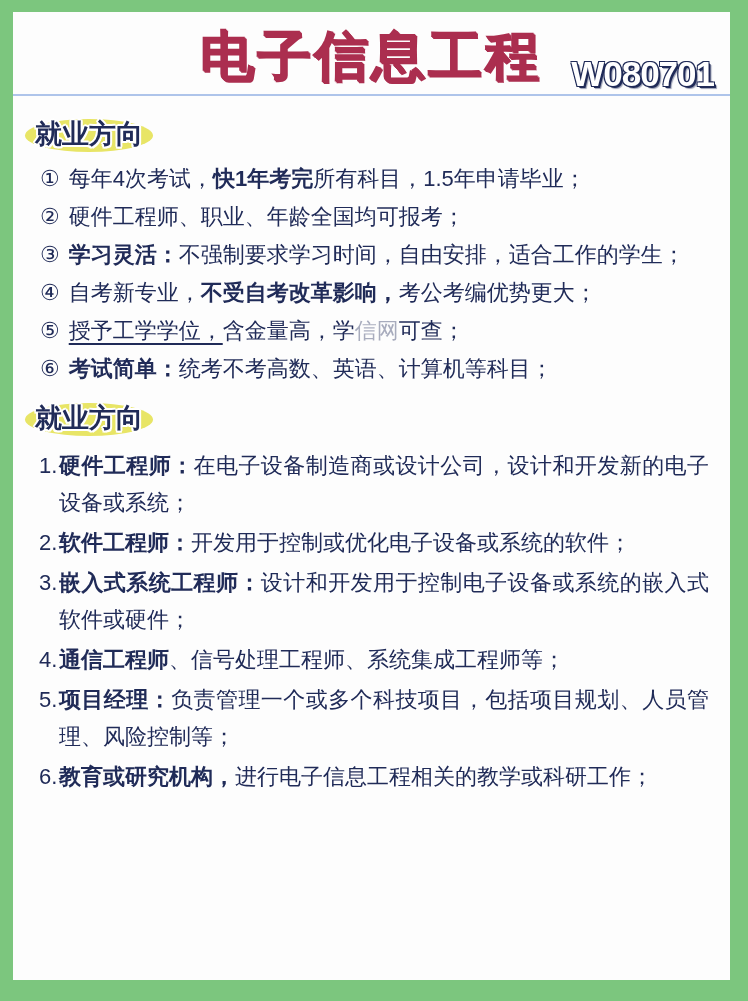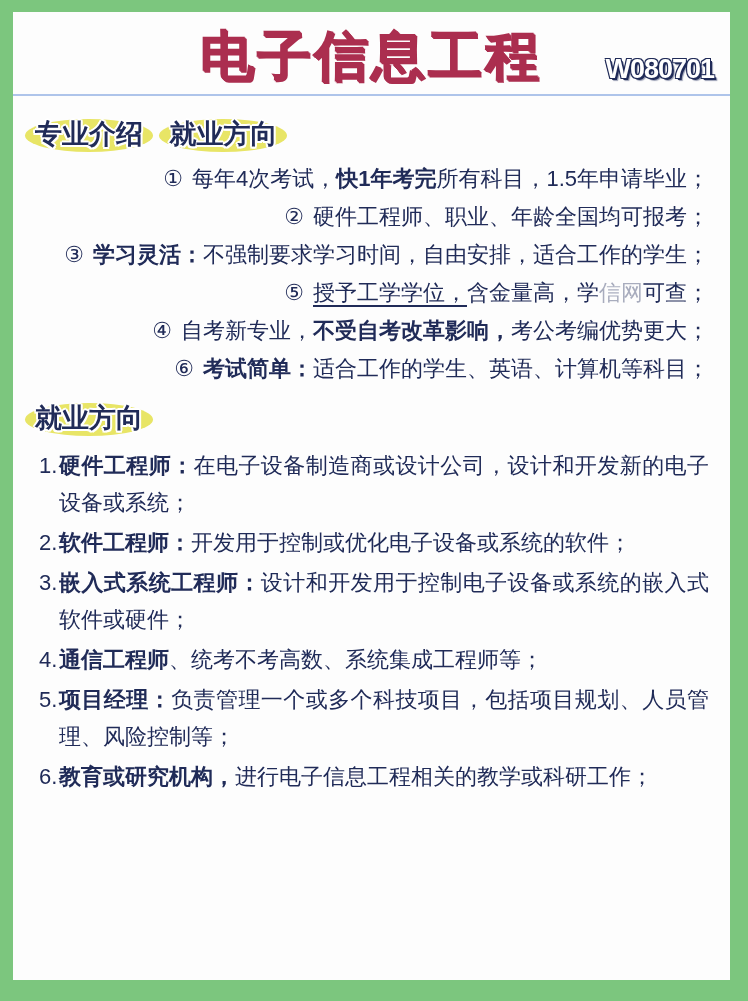--- a/index.html
+++ b/index.html
@@ -39,21 +39,21 @@
     font-size:54px;
     line-height:60px;
     font-weight:900;
     letter-spacing:3px;
     color:var(--crimson);
     text-shadow:1px 1px 0 var(--crimson), -1px -1px 0 var(--crimson);
   }
   .code{
     position:absolute;
     right:16px; top:42px;
-    font-size:27px;
+    font-size:35px;
     font-weight:700;
     letter-spacing:-1px;
     color:#ffffff;
     text-shadow:
       -1px -1px 0 var(--navy), 1px -1px 0 var(--navy),
       -1px 1px 0 var(--navy), 1px 1px 0 var(--navy),
       2px 2px 0 var(--navy), 3px 3px 1px rgba(32,43,88,.45);
   }
   
   .sec-head{
@@ -88,21 +88,20 @@
     text-align:justify;
     text-indent:44px;
   }
   .intro-p b{font-weight:800;}
   
   .adv{
     list-style:none;
     margin:9px 21px 0 27px;
     font-size:22px;
     line-height:38px;
-    text-align:right;
   }
   .adv .num{margin-right:9px;}
   .adv b{font-weight:800;}
   .u-seg{
     text-decoration:underline;
     text-underline-offset:5px;
     text-decoration-thickness:2px;
   }
   .faded{opacity:.38;}
   
@@ -120,38 +119,34 @@
 </head>
 <body>
 
 <div class="card">
 
   <div class="hd">
     <h1 class="title">电子信息工程</h1>
     <span class="code">W080701</span>
   </div>
 
-  <div class="sec-head mt-intro">
-    <span class="pill"></span>
-    <span class="sh-txt">专业介绍</span>
-  </div>
 
 
   <div class="sec-head mt-adv">
     <span class="pill"></span>
     <span class="sh-txt">就业方向</span>
   </div>
 
   <ul class="adv">
     <li><span class="num">①</span><span>每年4次考试，</span><b>快1年考完</b><span>所有科目，1.5年申请毕业；</span></li>
     <li><span class="num">②</span><span>硬件工程师、职业、年龄全国均可报考；</span><b></b><span></span></li>
     <li><span class="num">③</span><span></span><b>学习灵活：</b><span>不强制要求学习时间，自由安排，适合工作的学生；</span></li>
+    <li><span class="num">④</span><span>自考新专业，</span><b>不受自考改革影响，</b><span>考公考编优势更大；</span></li>
     <li><span class="num">⑤</span><span class="u-seg">授予工学学位，</span><span>含金量高，学</span><span class="faded">信网</span><span>可查；</span></li>
-    <li><span class="num">④</span><span>自考新专业，</span><b>不受自考改革影响，</b><span>考公考编优势更大；</span></li>
-    <li><span class="num">⑥</span><span></span><b>考试简单：</b><span>适合工作的学生、英语、计算机等科目；</span></li>
+    <li><span class="num">⑥</span><span></span><b>考试简单：</b><span>统考不考高数、英语、计算机等科目；</span></li>
   </ul>
 
   <div class="sec-head mt-career">
     <span class="pill"></span>
     <span class="sh-txt">就业方向</span>
   </div>
 
   <ul class="jobs">
     <li class="job">
         <span class="jnum">1.</span>
@@ -160,21 +155,21 @@
     <li class="job">
         <span class="jnum">2.</span>
         <span class="jbody"><b>软件工程师：</b><span>开发用于控制或优化电子设备或系统的软件；</span></span>
       </li>
     <li class="job">
         <span class="jnum">3.</span>
         <span class="jbody"><b>嵌入式系统工程师：</b><span>设计和开发用于控制电子设备或系统的嵌入式软件或硬件；</span></span>
       </li>
     <li class="job">
         <span class="jnum">4.</span>
-        <span class="jbody"><b>通信工程师</b><span>、统考不考高数、系统集成工程师等；</span></span>
+        <span class="jbody"><b>通信工程师</b><span>、信号处理工程师、系统集成工程师等；</span></span>
       </li>
     <li class="job">
         <span class="jnum">5.</span>
         <span class="jbody"><b>项目经理：</b><span>负责管理一个或多个科技项目，包括项目规划、人员管理、风险控制等；</span></span>
       </li>
     <li class="job">
         <span class="jnum">6.</span>
         <span class="jbody"><b>教育或研究机构，</b><span>进行电子信息工程相关的教学或科研工作；</span></span>
       </li>
   </ul>

